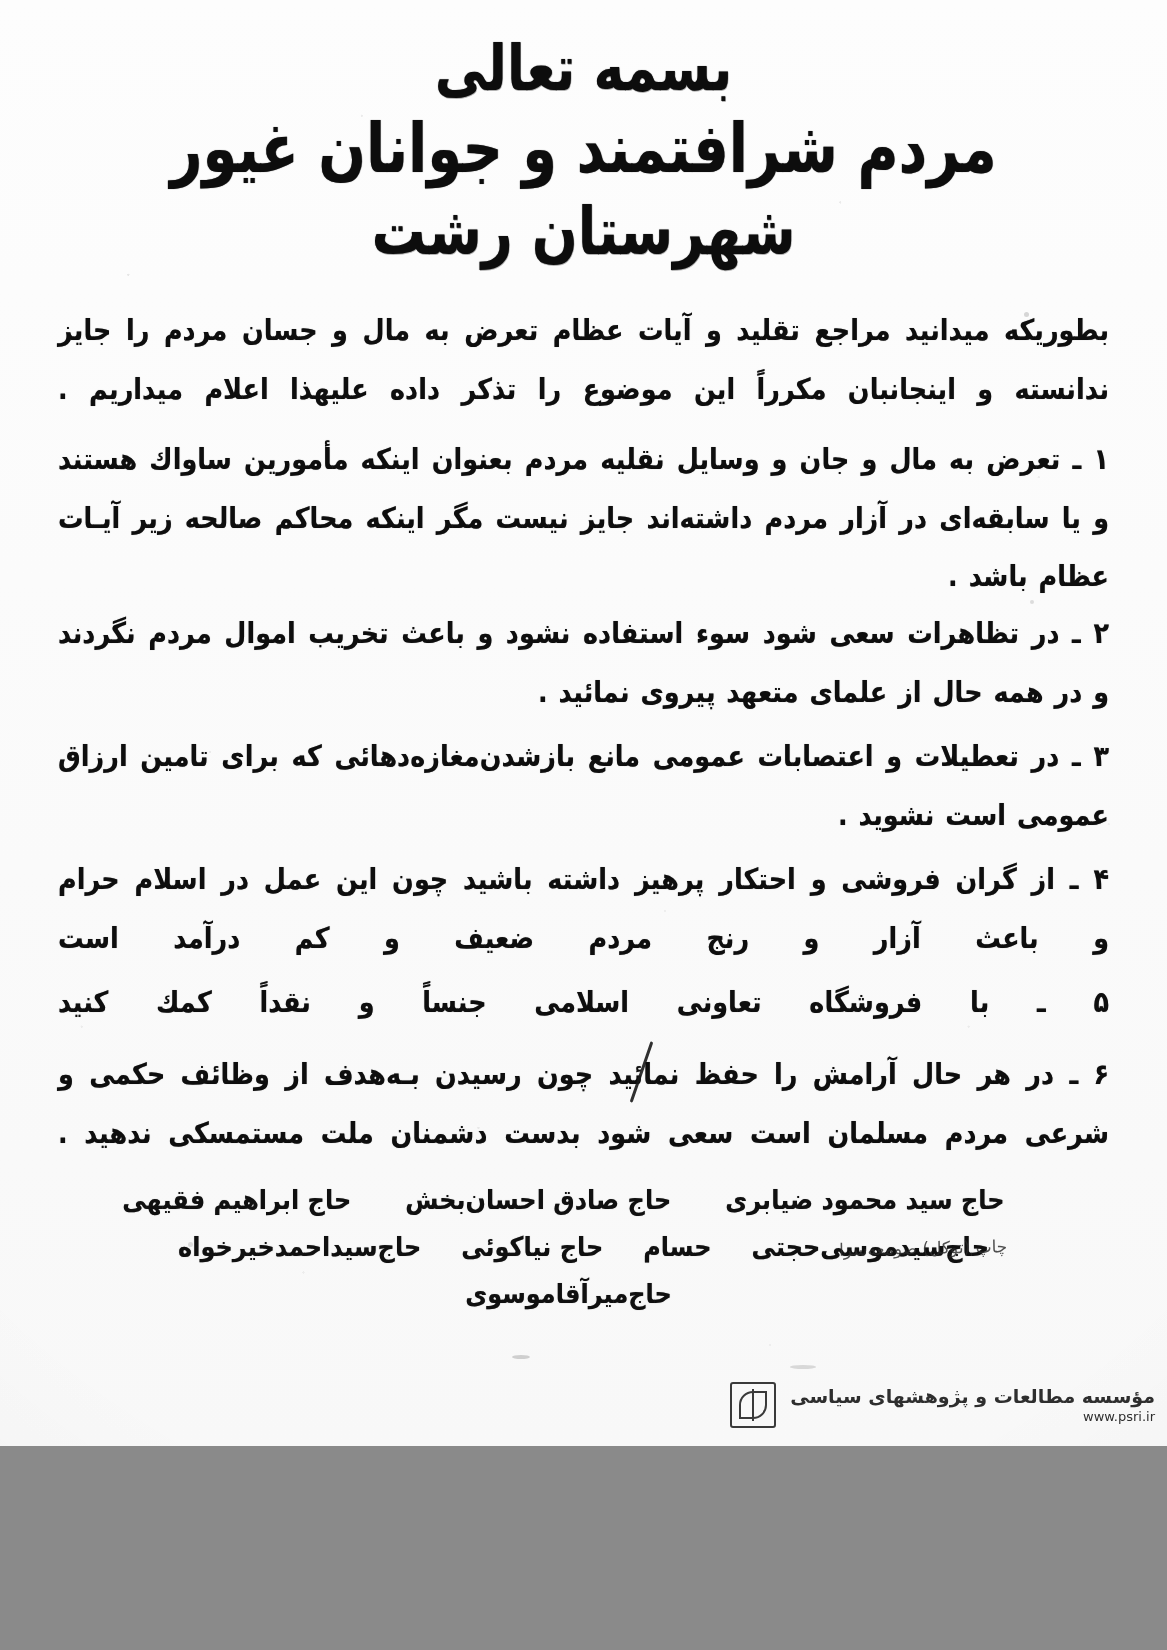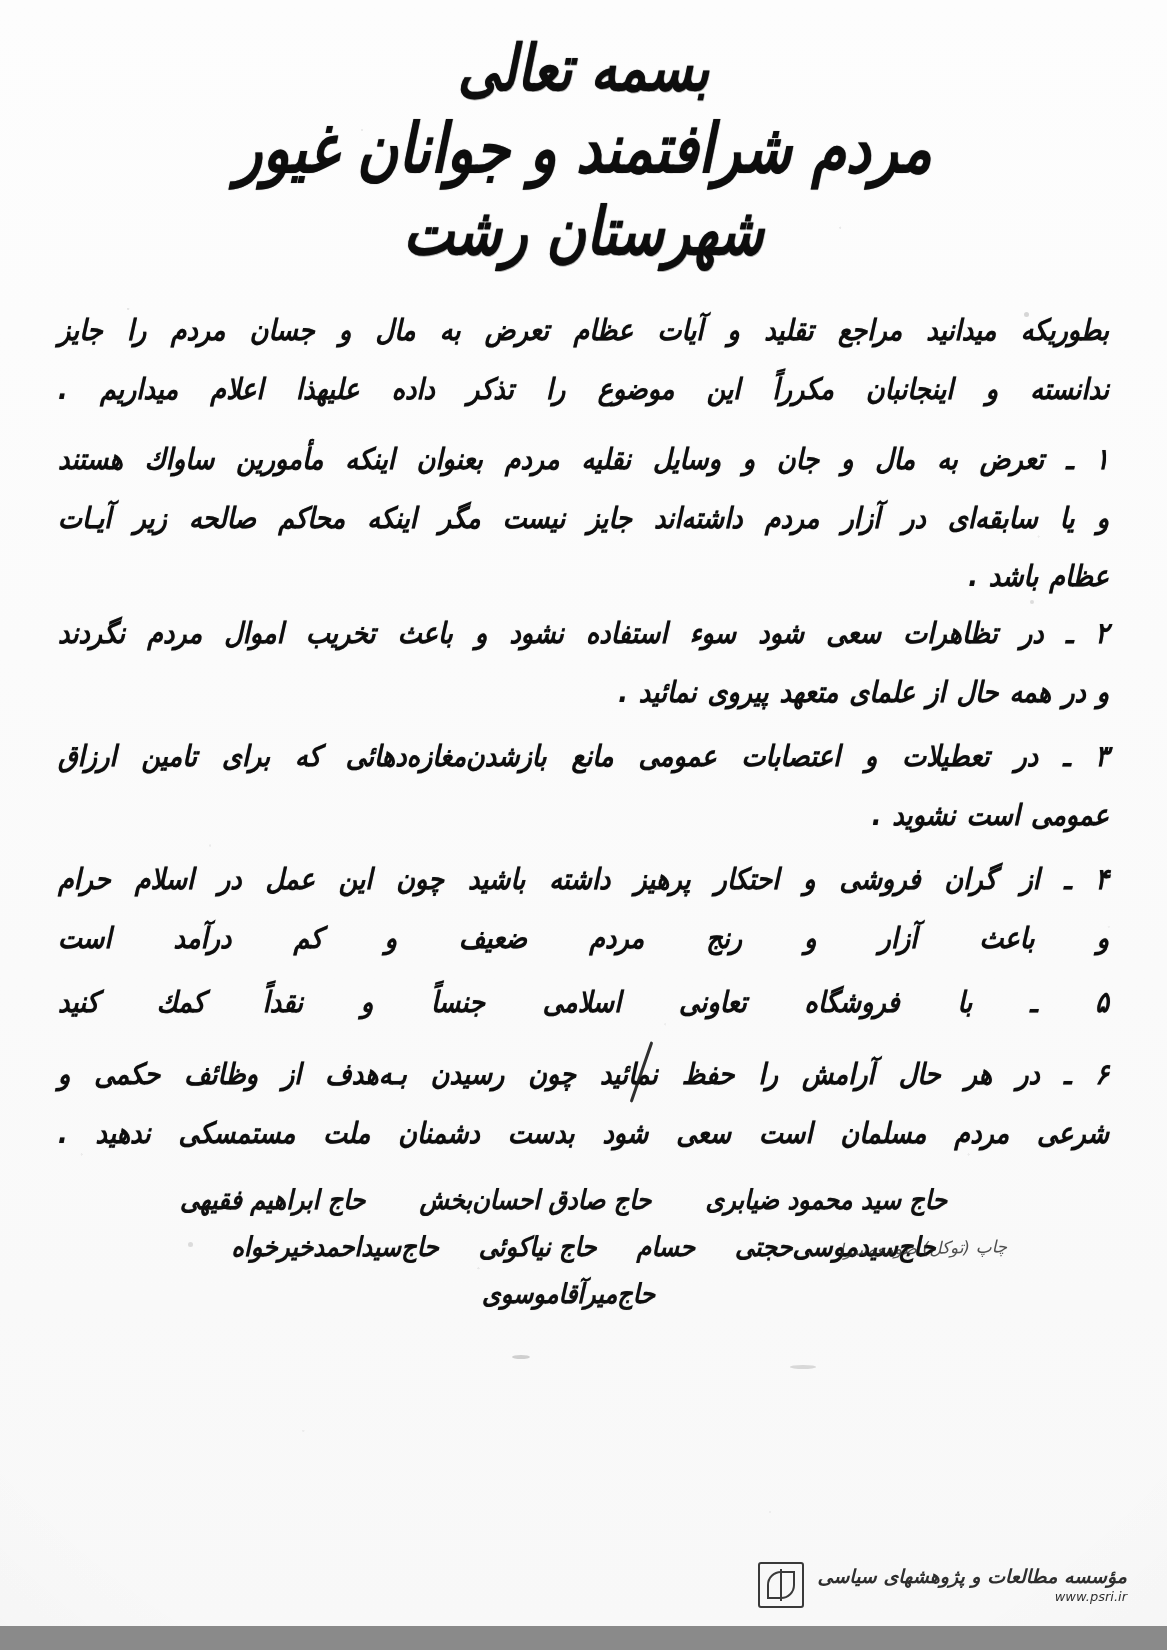--- a/index.html
+++ b/index.html
@@ -4,30 +4,29 @@
 <title>Scanned Persian Declaration</title>
 <style>
   html, body {
     margin: 0;
     padding: 0;
     background: #8a8a8a;
   }
   .page {
     position: relative;
     width: 1167px;
-    height: 1626px;
+    height: 1446px;
     margin: 0 auto;
     background: #ffffff;
     overflow: hidden;
     font-family: "DejaVu Sans", sans-serif;
     
     background-image:
       radial-gradient(ellipse 130% 110% at 50% 45%, rgba(255,255,255,0) 55%, rgba(0,0,0,0.045) 88%, rgba(0,0,0,0.10) 100%),
       linear-gradient(180deg, #fdfdfd 0%, #fbfbfb 40%, #f8f8f8 100%);
-    font-style: italic;
   }
   
   .speckle {
     position: absolute;
     inset: 0;
     pointer-events: none;
     opacity: .55;
     background-image:
       radial-gradient(circle at 11% 19%, rgba(0,0,0,.16) 0 1px, transparent 1.3px),
       radial-gradient(circle at 31% 8%,  rgba(0,0,0,.12) 0 1px, transparent 1.3px),
@@ -157,21 +156,21 @@
   .mark { position:absolute; background:#bdbdbd; border-radius:50%; }
   .m1 { left:512px; top:1355px; width:18px; height:4px; opacity:.7; }
   .m2 { left:790px; top:1365px; width:26px; height:4px; opacity:.55; }
   .m3 { left:1024px; top:312px; width:5px; height:5px; opacity:.6; }
   .m4 { left:1030px; top:600px; width:4px; height:4px; opacity:.5; }
   .m5 { left:188px; top:1242px; width:5px; height:5px; opacity:.5; }
 
   
   .watermark {
     position: absolute;
-    right: 40px;
+    right: 12px;
     bottom: 18px;
     display: flex;
     align-items: center;
     gap: 14px;
     color: #3a3a3a;
   }
   .wm-text { text-align: right; line-height: 1.25; }
   .wm-title { font-size: 19px; font-weight: bold; color: #2e2e2e; }
   .wm-url { font-size: 13px; color: #2e2e2e; direction: ltr; }
   .wm-logo {

